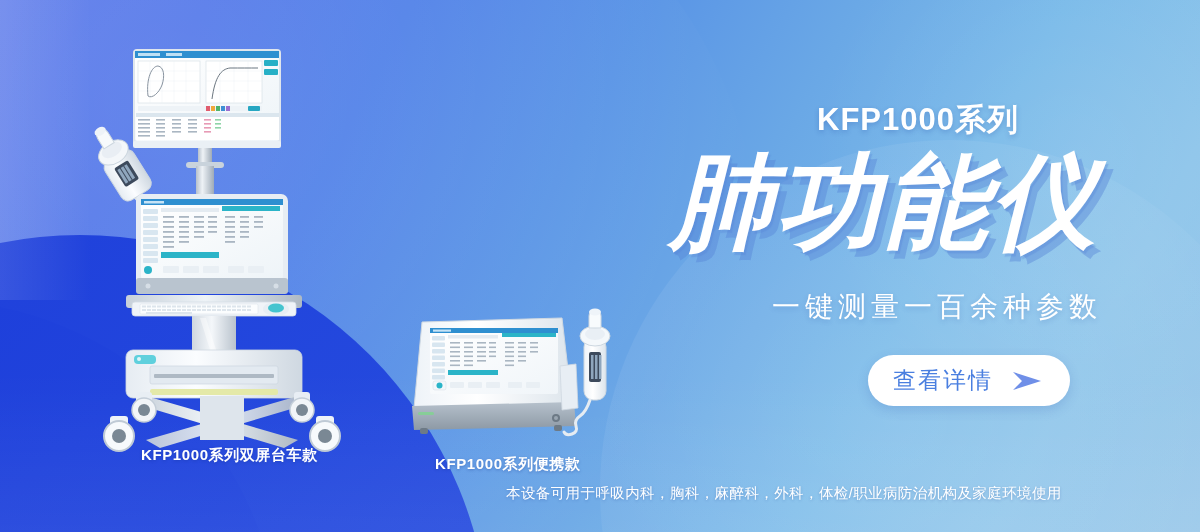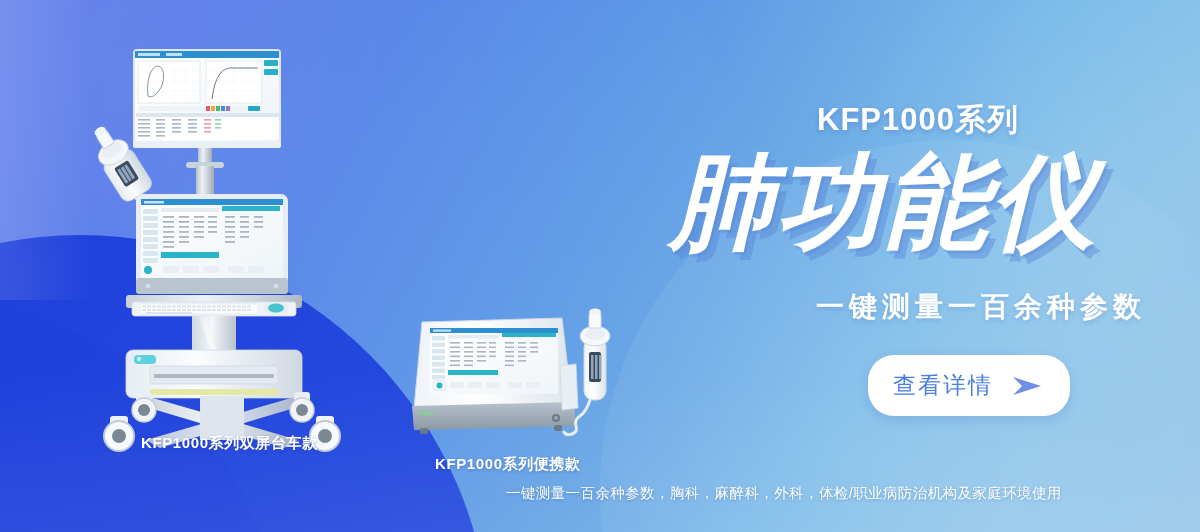--- a/index.html
+++ b/index.html
@@ -61,44 +61,44 @@
     white-space:nowrap;
   }
   .headline{
     position:absolute;left:670px;top:146px;
     font-size:104px;line-height:1.08;font-weight:bold;font-style:italic;
     color:#ffffff;letter-spacing:3px;white-space:nowrap;
     text-shadow:7px 8px 0 rgba(86,132,214,.42), 2px 3px 1px rgba(86,132,214,.35);
     text-align:center;
   }
   .subhead{
-    position:absolute;left:816px;top:288px;
-    font-size:28px;font-weight:bold;color:#ffffff;letter-spacing:5px;
+    position:absolute;left:772px;top:288px;
+    font-size:28px;font-weight:normal;color:#ffffff;letter-spacing:5px;
     white-space:nowrap;text-shadow:0 2px 5px rgba(40,80,170,.22);
   }
   .cta{
-    position:absolute;left:868px;top:355px;width:202px;height:61px;
+    position:absolute;left:868px;top:355px;width:202px;height:51px;
     background:#ffffff;border-radius:26px;border:none;
     display:flex;align-items:center;justify-content:center;gap:18px;
     box-shadow:0 4px 12px rgba(40,80,170,.18);
     cursor:pointer;padding:0;
   }
   .cta-label{
     font-size:23px;color:#4a7fe0;letter-spacing:2px;
     font-family:"Liberation Sans","DejaVu Sans",sans-serif;
   }
   .cta-arrow{display:block;width:34px;height:22px;}
 
   
   .cap{
     position:absolute;color:#ffffff;font-size:15px;font-weight:bold;
     letter-spacing:.6px;white-space:nowrap;
     text-shadow:0 1px 3px rgba(20,50,140,.35);
   }
-  .cap-cart{left:141px;top:434px;}
+  .cap-cart{left:141px;top:446px;}
   .cap-portable{left:435px;top:455px;}
   .disclaimer{
     position:absolute;left:506px;top:484px;
     color:#ffffff;font-size:14.5px;letter-spacing:.4px;white-space:nowrap;
     text-shadow:0 1px 3px rgba(20,50,140,.28);
   }
 
   
   .device{position:absolute;}
   .cart{left:88px;top:44px;width:270px;height:410px;}
@@ -547,14 +547,14 @@
 
   <button class="cta">
     <span class="cta-label">查看详情</span>
     <span class="cta-arrow">
       <svg viewBox="0 0 34 22" aria-hidden="true">
         <path d="M2 2 L30 11 L2 20 L11 11 Z" fill="#6f8fe8"></path>
       </svg>
     </span>
   </button>
 
-  <div class="disclaimer">一键测量一百余种参数，胸科，麻醉科，外科，体检/职业病防治机构及家庭环境使用</div>
+  <div class="disclaimer">本设备可用于呼吸内科，胸科，麻醉科，外科，体检/职业病防治机构及家庭环境使用</div>
 </div>
 
 </body></html>

